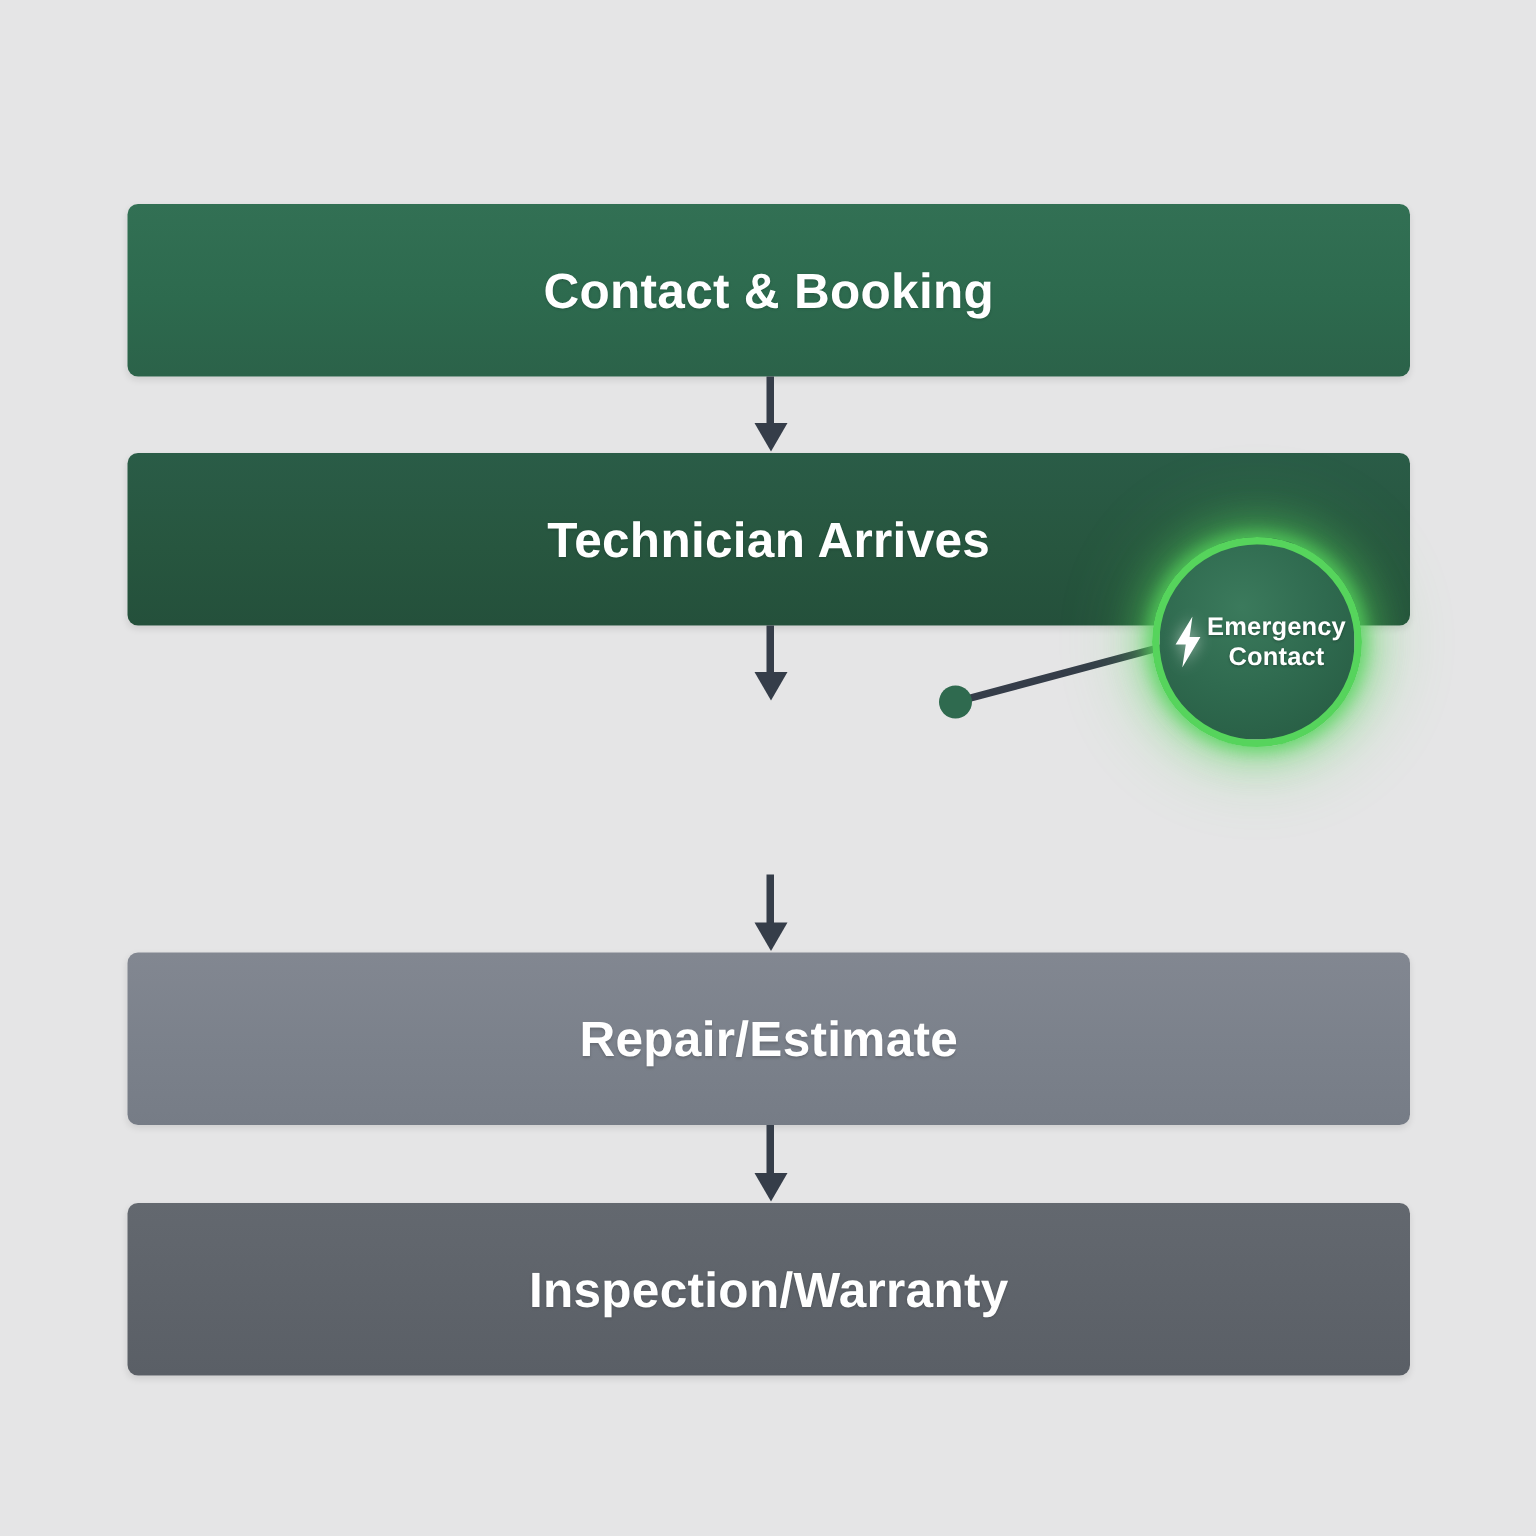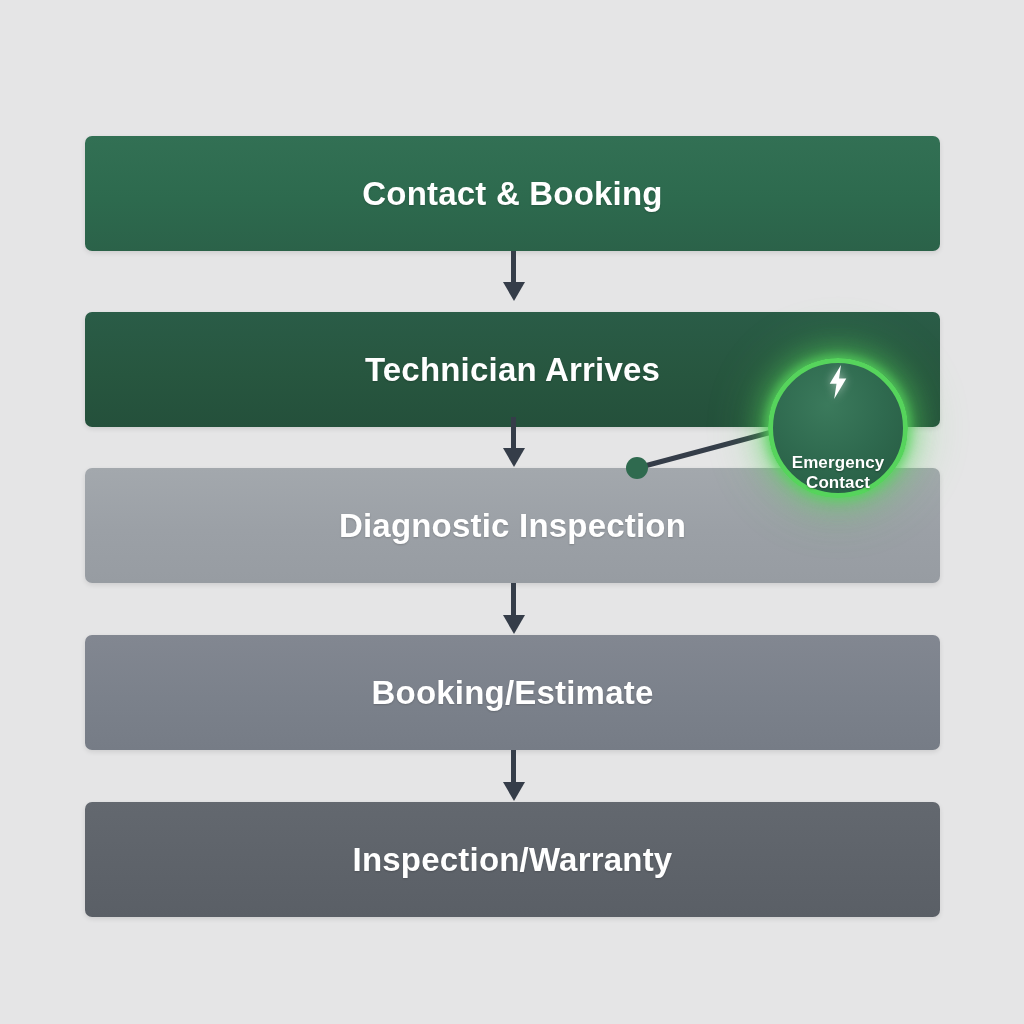--- a/index.html
+++ b/index.html
@@ -41,21 +41,21 @@
   }
   .flow-box .flow-label {
     color: #ffffff;
     font-size: 33px;
     font-weight: bold;
     letter-spacing: 0.2px;
     text-shadow: 0 1px 2px rgba(0,0,0,0.18);
     white-space: nowrap;
   }
   #box-0 { top: 136px; background: linear-gradient(180deg,#327054 0%,#2d6a4e 55%,#2b6249 100%); }
-  #box-1 { top: 312px; background: linear-gradient(180deg,#2a5c47 0%,#27563f 55%,#24503b 100%); }
+  #box-1 { top: 302px; background: linear-gradient(180deg,#2a5c47 0%,#27563f 55%,#24503b 100%); }
   #box-2 { top: 468px; background: linear-gradient(180deg,#a3a8ad 0%,#9ba0a6 55%,#979ca2 100%); }
   #box-3 { top: 635px; background: linear-gradient(180deg,#828791 0%,#7b818b 55%,#767c86 100%); }
   #box-4 { top: 802px; background: linear-gradient(180deg,#63686f 0%,#5e636a 55%,#5a5f66 100%); }
 
   
   .arrow {
     position: absolute;
     left: 503px;
     width: 22px;
   }
@@ -107,23 +107,23 @@
     height: 140px;
     border-radius: 50%;
     background: radial-gradient(circle at 42% 32%, #3b7a5c 0%, #2f6a4f 48%, #255940 100%);
     border: 5px solid #56d45c;
     box-sizing: border-box;
     box-shadow:
       0 0 10px 3px rgba(86,212,92,0.75),
       0 0 24px 9px rgba(86,212,92,0.45),
       0 0 46px 18px rgba(86,212,92,0.22);
     display: flex;
-    flex-direction: column;
+    flex-direction: row;
     align-items: center;
-    justify-content: space-between;
+    justify-content: center;
   }
   .badge .bolt {
     width: 26px;
     height: 34px;
     margin-top: 2px;
     margin-bottom: 3px;
     filter: drop-shadow(0 0 5px rgba(255,255,255,0.55));
   }
   .badge .badge-text {
     color: #ffffff;
@@ -144,26 +144,23 @@
   <div class="flow-stack">
 
     <div class="flow-box" id="box-0">
       <span class="flow-label">Contact &amp; Booking</span>
     </div>
 
     <div class="flow-box" id="box-1">
       <span class="flow-label">Technician Arrives</span>
     </div>
 
-    <div class="flow-box" id="box-2">
-      <span class="flow-label">Diagnostic Inspection</span>
-    </div>
 
     <div class="flow-box" id="box-3">
-      <span class="flow-label">Booking/Estimate</span>
+      <span class="flow-label">Repair/Estimate</span>
     </div>
 
     <div class="flow-box" id="box-4">
       <span class="flow-label">Inspection/Warranty</span>
     </div>
 
     <div class="arrow" id="arrow-0">
       <div class="shaft"></div>
       <div class="head"></div>
     </div>

